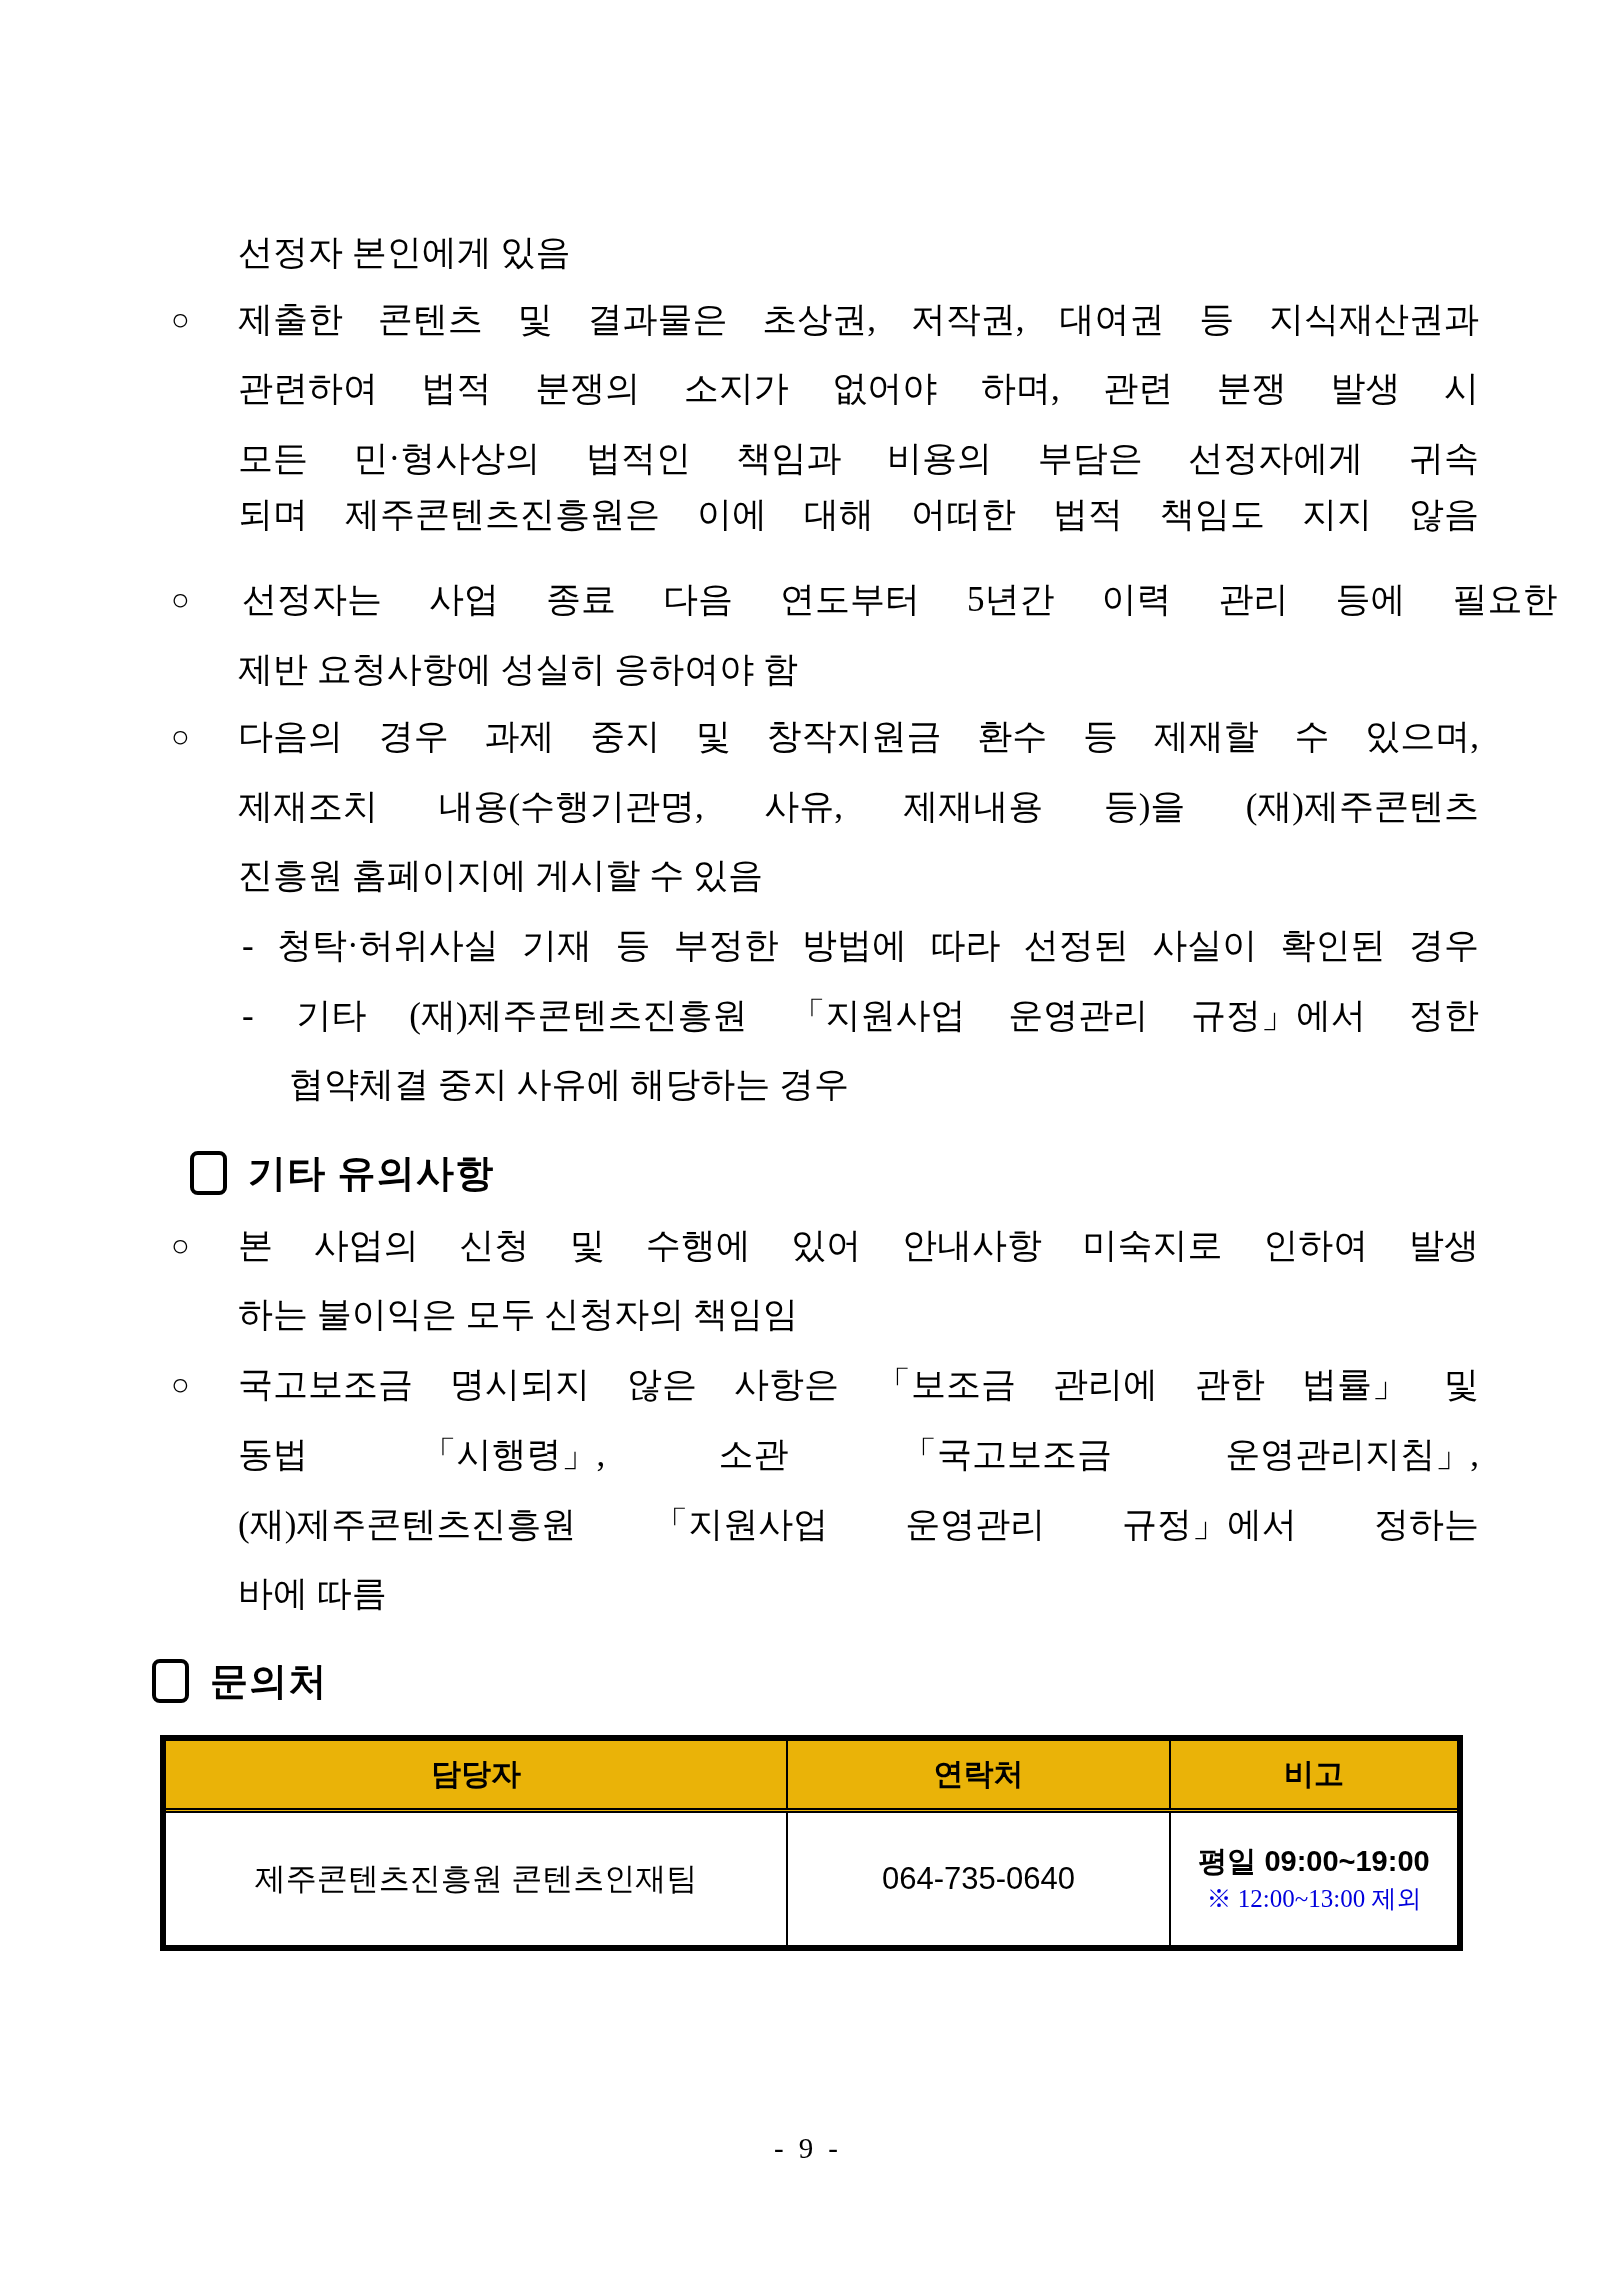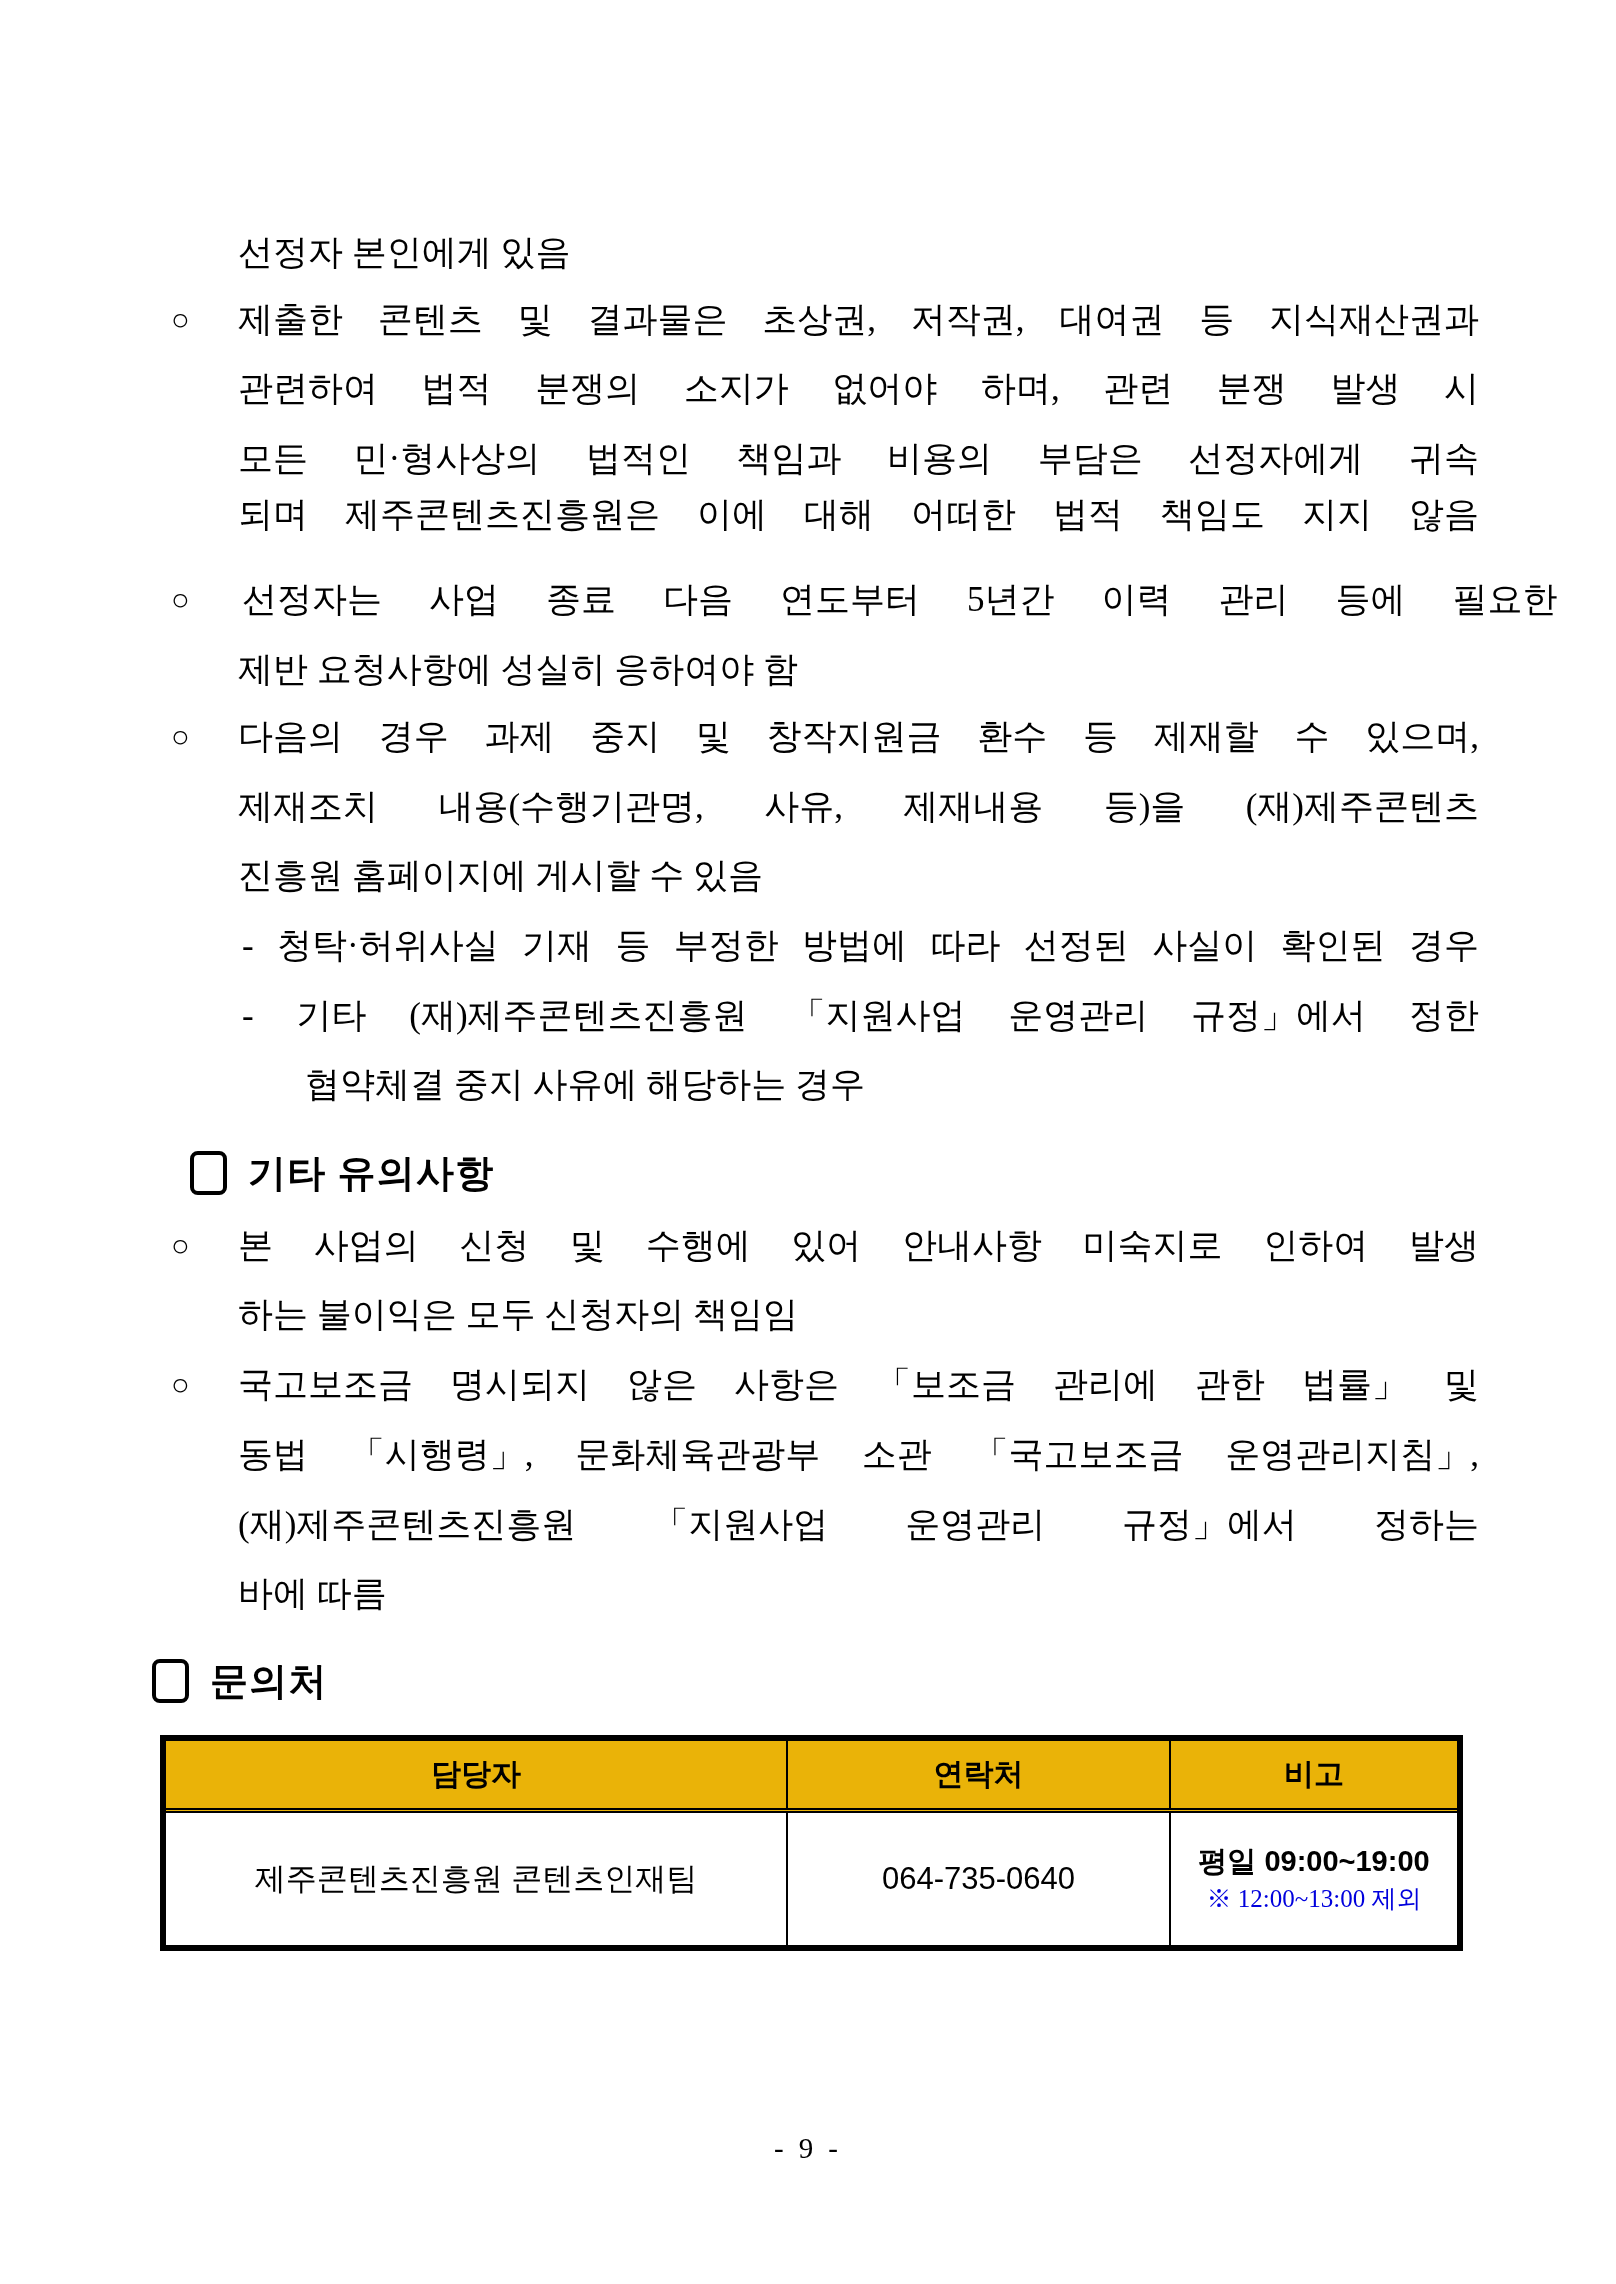--- a/index.html
+++ b/index.html
@@ -221,21 +221,21 @@
 
   <div class="line j" style="top:981px;left:242px;width:1237px;">
       <span>-</span>
       <span>기타</span>
       <span>(재)제주콘텐츠진흥원</span>
       <span>「지원사업</span>
       <span>운영관리</span>
       <span>규정」에서</span>
       <span>정한</span>
     </div>
-  <div class="line" style="top:1050px;left:289px;margin-left:16px;">협약체결 중지 사유에 해당하는 경우</div>
+  <div class="line" style="top:1050px;left:289px;">협약체결 중지 사유에 해당하는 경우</div>
 
   <div class="sec" style="top:1137px;margin-left:38px;">
     <span class="box"></span>
     <span>기타 유의사항</span>
   </div>
 
   <span class="bullet" style="top:1211px;">○</span>
   <div class="line j" style="top:1211px;left:238px;width:1241px;">
       <span>본</span>
       <span>사업의</span>
@@ -258,21 +258,20 @@
       <span>사항은</span>
       <span>「보조금</span>
       <span>관리에</span>
       <span>관한</span>
       <span>법률」</span>
       <span>및</span>
     </div>
   <div class="line j" style="top:1420px;left:238px;width:1241px;">
       <span>동법</span>
       <span>「시행령」,</span>
-      <span>문화체육관광부</span>
       <span>소관</span>
       <span>「국고보조금</span>
       <span>운영관리지침」,</span>
     </div>
   <div class="line j" style="top:1490px;left:238px;width:1241px;">
       <span>(재)제주콘텐츠진흥원</span>
       <span>「지원사업</span>
       <span>운영관리</span>
       <span>규정」에서</span>
       <span>정하는</span>

